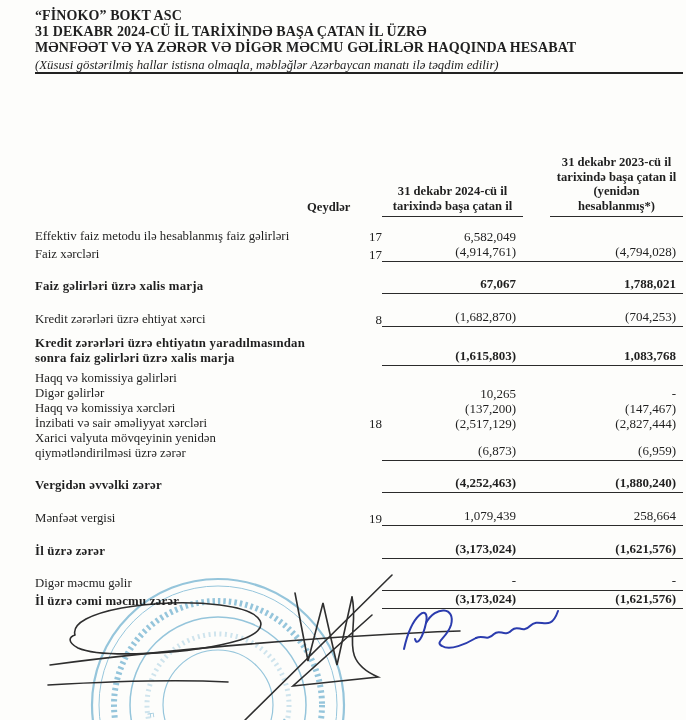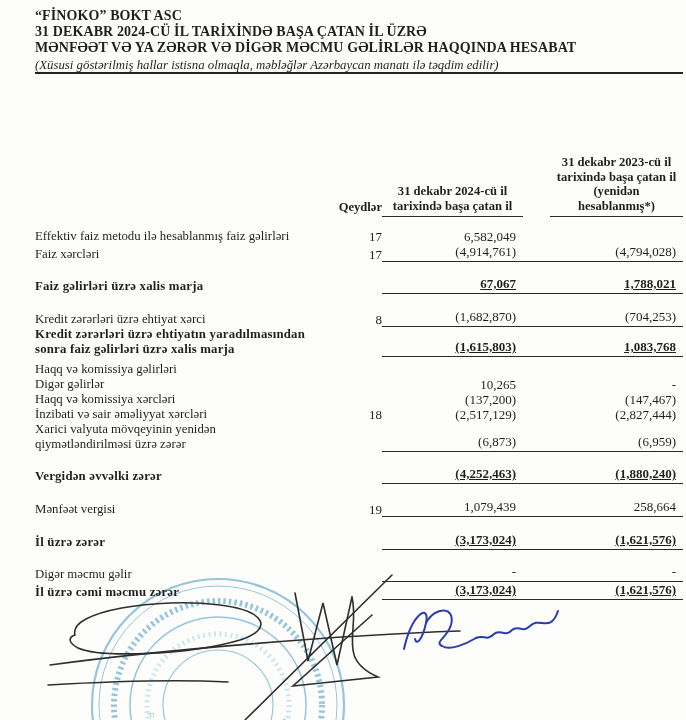--- a/index.html
+++ b/index.html
@@ -12,37 +12,37 @@
   
   .doc-header { position:absolute; left:35px; top:8px; right:8px; }
   .doc-header .t { font-weight:bold; font-size:14px; line-height:16px; letter-spacing:.1px; }
   .doc-header .sub { font-style:italic; font-size:12.8px; line-height:16px; margin-top:1px; }
   .header-rule { position:absolute; left:35px; width:648px; top:72px; height:2px; background:#222; }
 
   
   .fin-table { position:absolute; left:35px; top:88px; width:648px; font-size:13px; }
   .thead { display:grid; grid-template-columns:272px 75px 141px 160px; align-items:end; min-height:64px; }
   .th { font-weight:bold; font-size:12.6px; line-height:14.5px; white-space:pre-line; }
-  .th-notes { text-align:right; padding-bottom:3px;margin-top:33px; }
+  .th-notes { text-align:left; padding-bottom:3px;margin-top:33px; }
   .th-underlined { border-bottom:1.7px solid #2b2b2b; padding-bottom:3px; text-align:center; }
   .th-2024 { margin-left:0; }
   .th-2023-wrap { padding-left:27px; }
   .th-2023 { }
 
   .tbody { margin-top:12px; }
   .row { display:grid; grid-template-columns:272px 75px 1fr; align-items:end; }
   .c-label { white-space:pre; font-size:12.8px; line-height:15px; }
   .row.bold .c-label { font-weight:bold; letter-spacing:.2px; }
   .c-note { text-align:right; font-size:13px; line-height:15px; }
   .c-nums { display:grid; grid-template-columns:141px 160px; align-items:end; }
   .c-nums.rule { border-bottom:1.6px solid #2b2b2b; padding-bottom:2px; }
-  .row.bold .c-nums { font-weight:bold;text-decoration:underline; }
+  .row.bold .c-nums { font-weight:bold; }
   .c-v24, .c-v23 { text-align:right; padding-right:7px; line-height:15px; white-space:pre; }
   .g5 { margin-top:5px; } .g6 { margin-top:14px; } .g7 { margin-top:15px; }
-  .g9 { margin-top:0; }
+  .g9 { margin-top:9px; }
 
   .stamp { position:absolute; left:88px; top:572px; z-index:1; opacity:.85; }
   .sig-ink-left { position:absolute; left:40px; top:573px; z-index:2; }
   .sig-ink-right { position:absolute; left:392px; top:597px; z-index:2; }
   .txt { position:relative; z-index:3; }
 </style>
 </head>
 <body>
 
 <div class="doc-header txt">

